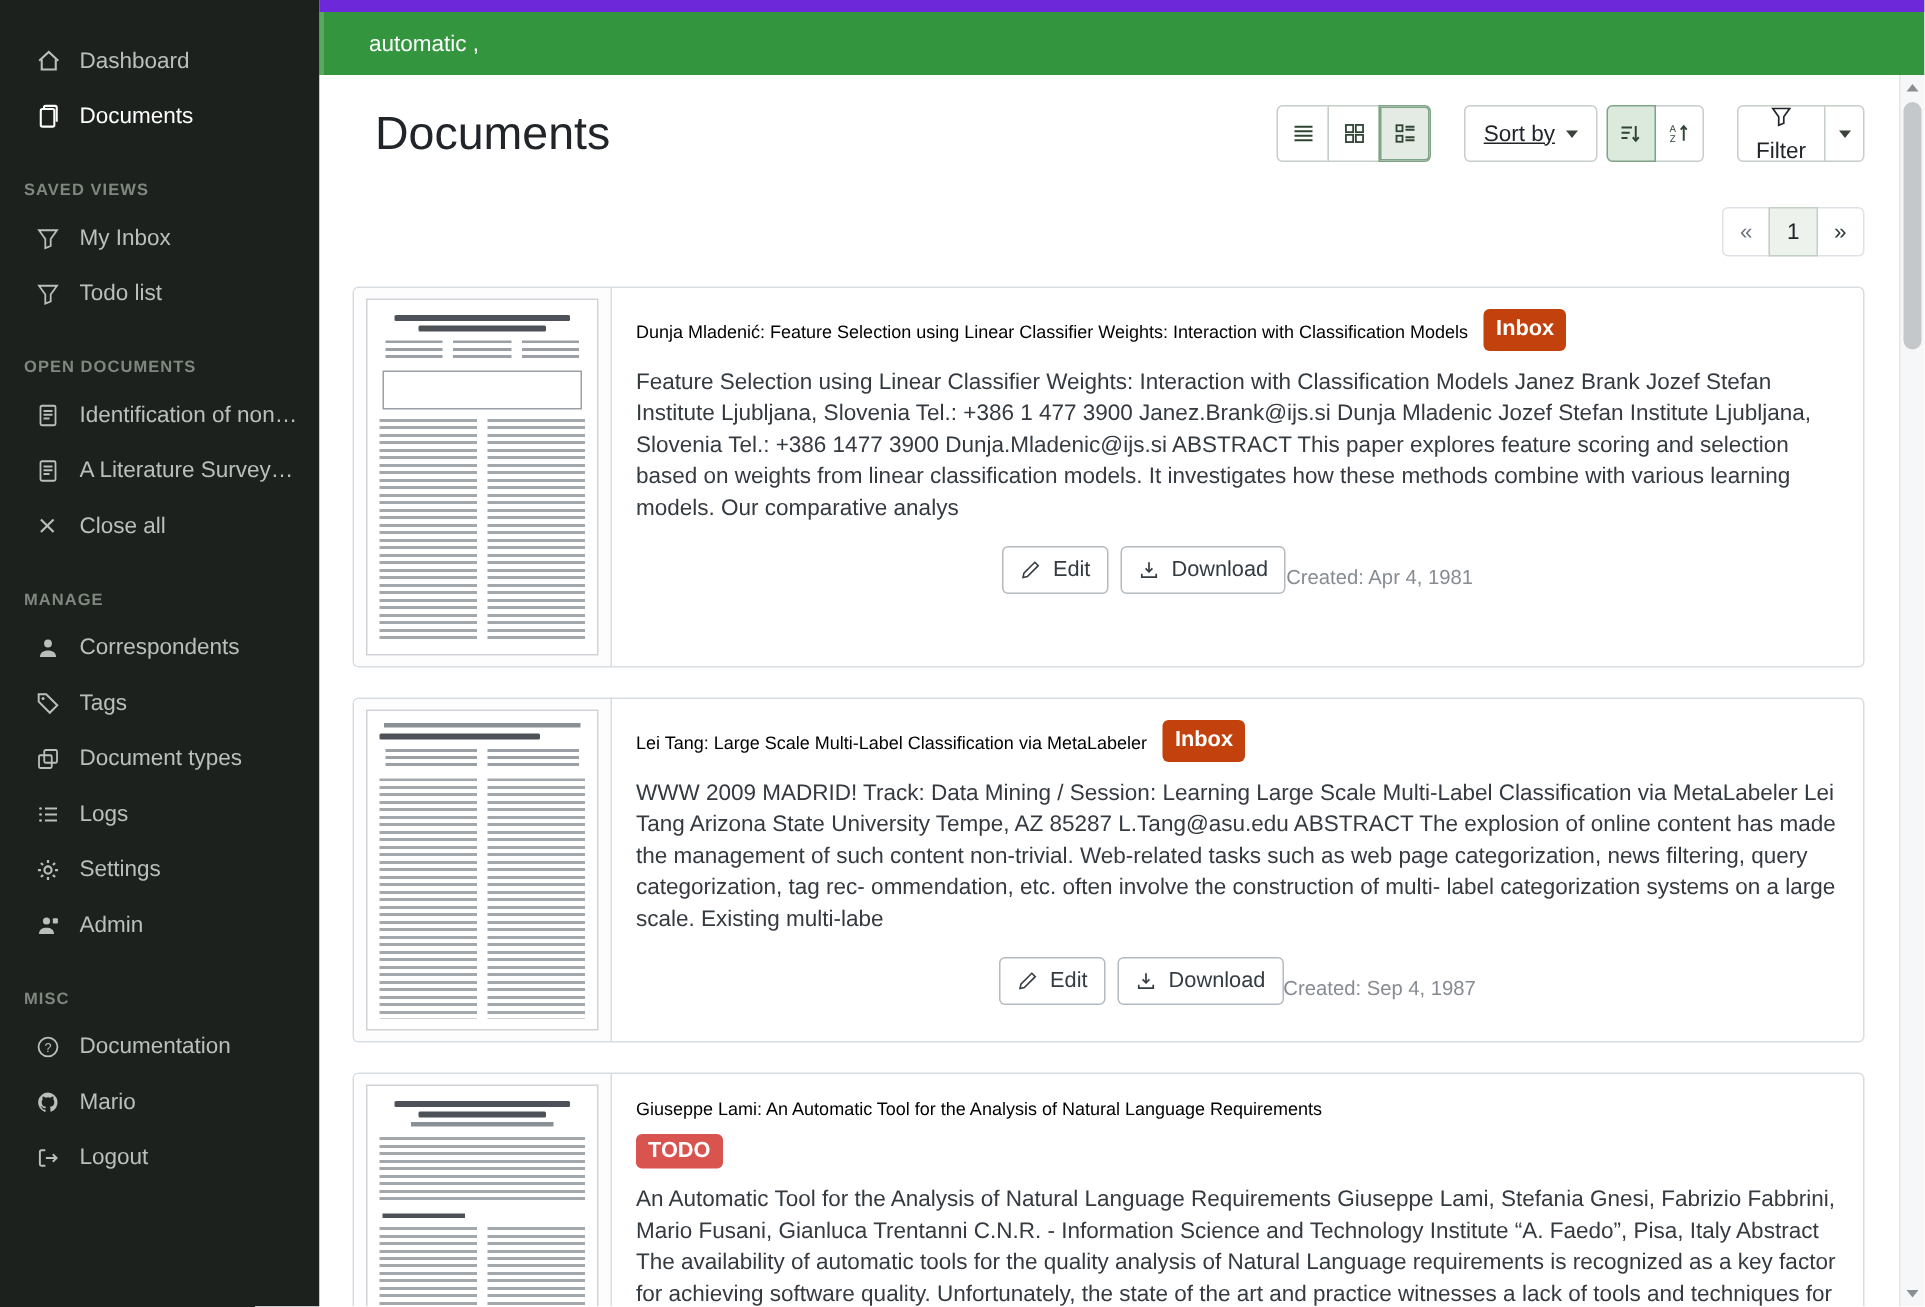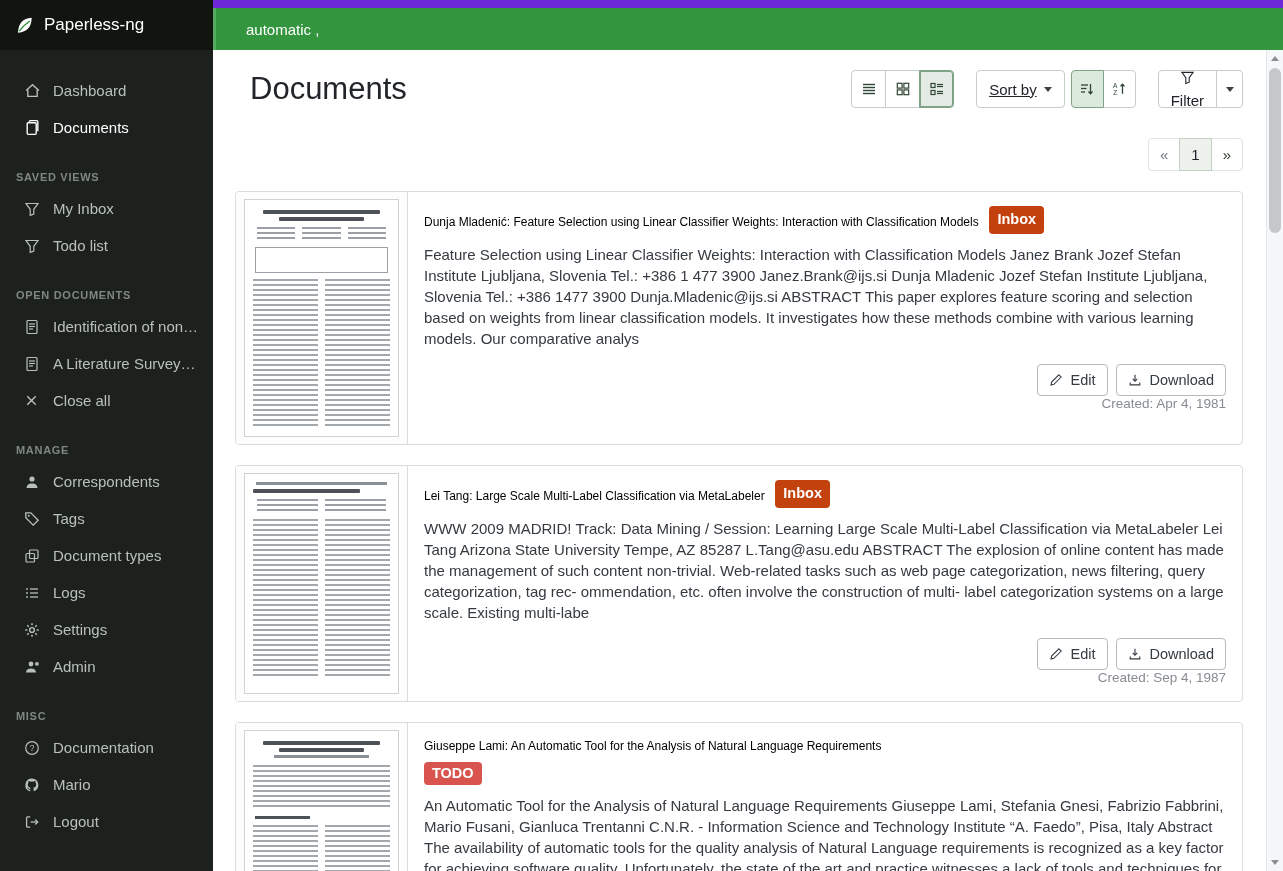--- a/index.html
+++ b/index.html
@@ -72,50 +72,41 @@
 
   .card-body { flex:1; padding:14px 16px 12px 16px; display:flex; flex-direction:column; min-width:0; }
   .doc-title-row { font-weight:400; line-height:1.42; }
   .doc-title { font-size:12px; color:#000000; cursor:pointer; text-decoration:none; }
   .badge { display:inline-block; font-size:14.5px; font-weight:700; color:#fff; padding:3px 8px 4px; border-radius:4px; margin-left:7px; vertical-align:2px; cursor:pointer; }
   .badge.inbox { background:#c2410c; }
   .badge.todo { background:#d9534f; }
   .badge-row { margin-top:7px; }
   .badge-row .badge { margin-left:0; }
   .excerpt { margin-top:10px; font-size:15px; line-height:21px; color:#343a40; max-width:812px; }
-  .meta-row { display:flex; justify-content:flex-end; align-items:flex-end; margin-top:15px;flex-direction:column; }
+  .meta-row { display:flex; justify-content:center; align-items:flex-end; margin-top:15px; }
   .actions { display:flex; gap:8px; }
   .btn-sm { height:32px; font-size:14.5px; border:1px solid #b4bac0; color:#343b41; border-radius:4px; padding:0 11px; display:inline-flex; align-items:center; gap:8px; background:#fff; cursor:pointer; font-family:inherit; }
   .created { font-size:13.5px; color:#878c92; white-space:nowrap; padding-bottom:4px; }
 
   
   .scrollbar { position:absolute; top:50px; right:0; width:17px; height:821px; background:#f6f7f8; border-left:1px solid #e4e6e8; }
   .sb-btn { position:absolute; left:0; width:100%; height:17px; display:flex; align-items:center; justify-content:center; cursor:pointer; }
   .sb-btn.up { top:0; } .sb-btn.down { bottom:0; }
   .tri-up { width:0;height:0;border-left:4px solid transparent;border-right:4px solid transparent;border-bottom:5px solid #8a8f94; }
   .tri-down { width:0;height:0;border-left:4px solid transparent;border-right:4px solid transparent;border-top:5px solid #8a8f94; }
   .sb-thumb { position:absolute; top:18px; left:2px; right:2px; height:165px; background:#c5c8cb; border-radius:7px; cursor:grab; }
 
   svg { display:block; }
 </style>
 </head>
 <body>
 
 <div class="app">
 
   <aside class="sidebar">
-    <div class="brand">
-      <span class="leaf">
-        <svg width="19" height="19" viewBox="0 0 16 16">
-            <path d="M14 1.5 C6.5 2 3 6 2.5 14 C10.5 13.5 14 9 14 1.5 Z" fill="#ffffff"></path>
-            <path d="M3.6 12.8 C6 9.2 9 6.6 12.6 4.2" stroke="#33953e" stroke-width="1.1" fill="none"></path>
-          </svg>
-      </span>
-      <span>Paperless-ng</span>
-    </div>
 
     <nav class="side-nav">
       <div class="nav-item">
         <span class="ic">
             <svg width="17" height="17" viewBox="0 0 16 16" stroke="currentColor" fill="none" stroke-width="1.3">
               <path d="M2 8 L8 2.5 14 8"></path>
               <path d="M3.6 7 V13.5 H12.4 V7"></path>
             </svg>
           </span>
         <span class="lbl">Dashboard</span>

